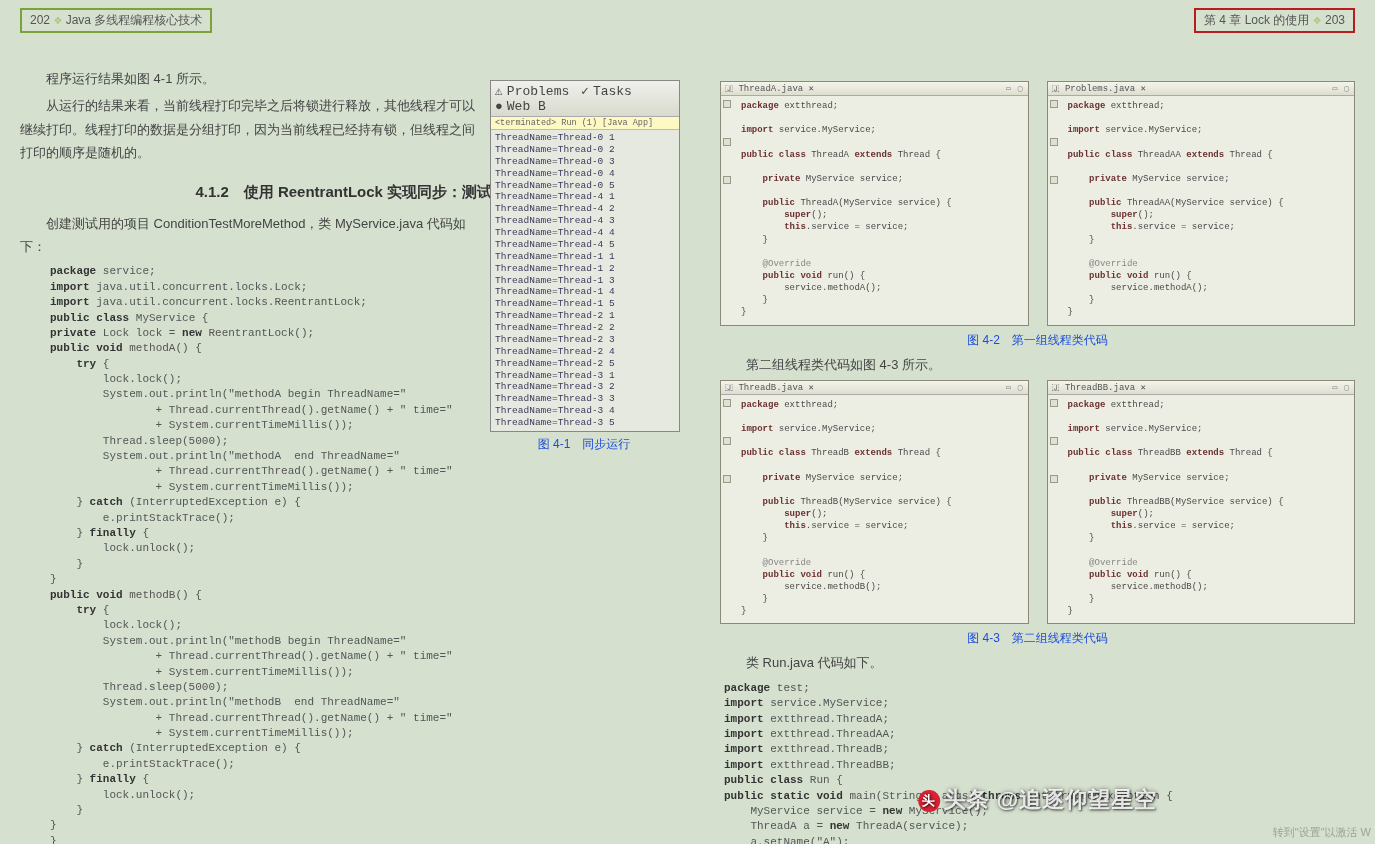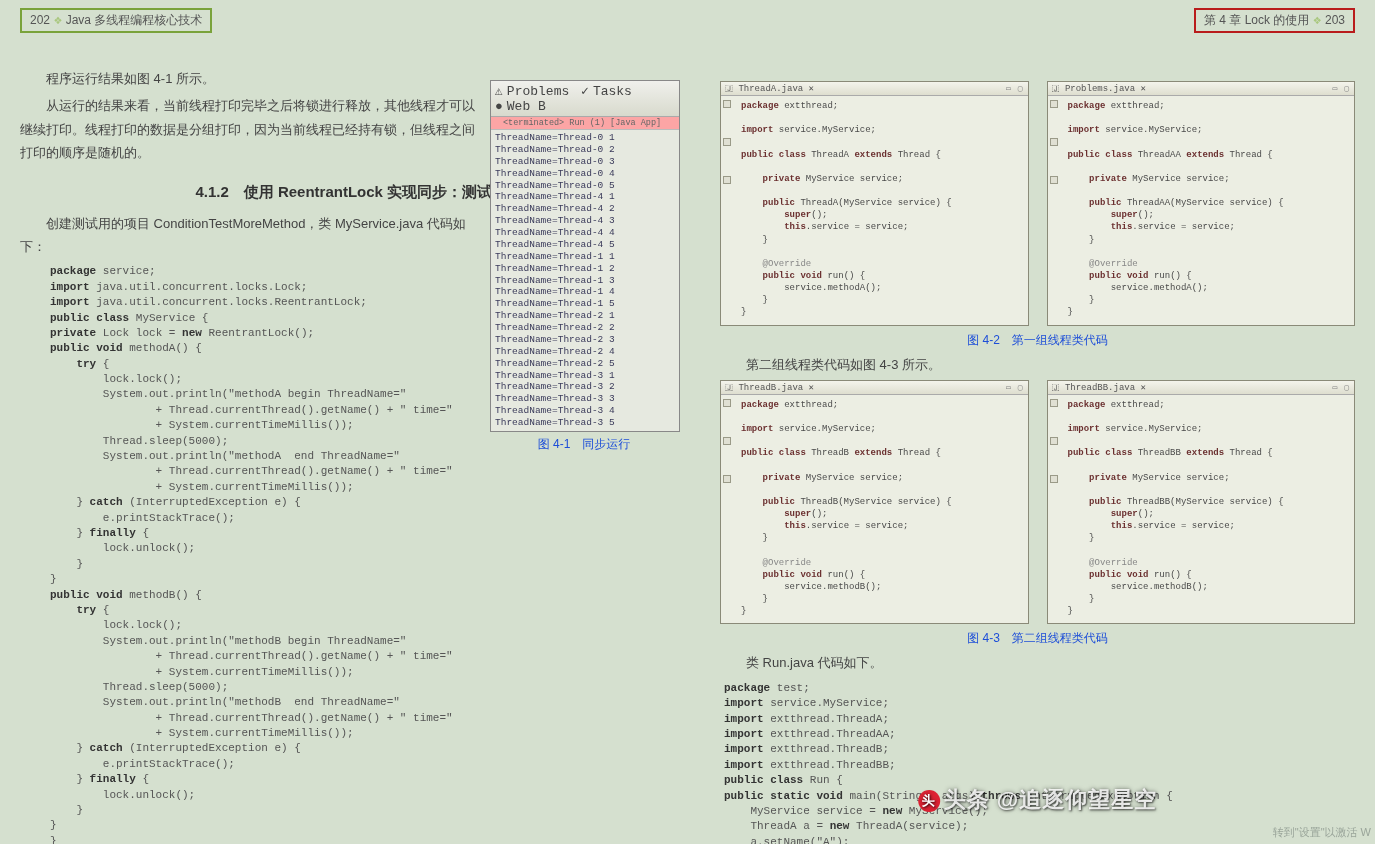--- a/index.html
+++ b/index.html
@@ -65,23 +65,23 @@
     color: #444;
   }
   .console-tabs {
     background: linear-gradient(#f0f0ec, #d8dacd);
     border-bottom: 1px solid #aaa;
     padding: 2px 4px;
     font-size: 13px;
   }
   .console-tabs span { margin-right: 4px; }
   .console-sub {
-    background: #fca5a5;
+    background: #fef9c3;
     border-bottom: 1px solid #bbb;
-    padding: 1px 12px;
+    padding: 1px 4px;
     font-size: 8.5px;
     color: #666;
   }
   .console-body { padding: 2px 4px; line-height: 1.25; white-space: pre; color:#3a3a5a; }
   .fig-caption { text-align: center; font-size: 12px; color: #1d4ed8; margin-top: 6px; }
 
   .ide-row { display: flex; gap: 18px; }
   .ide-win {
     flex: 1;
     background: #eceee3;

